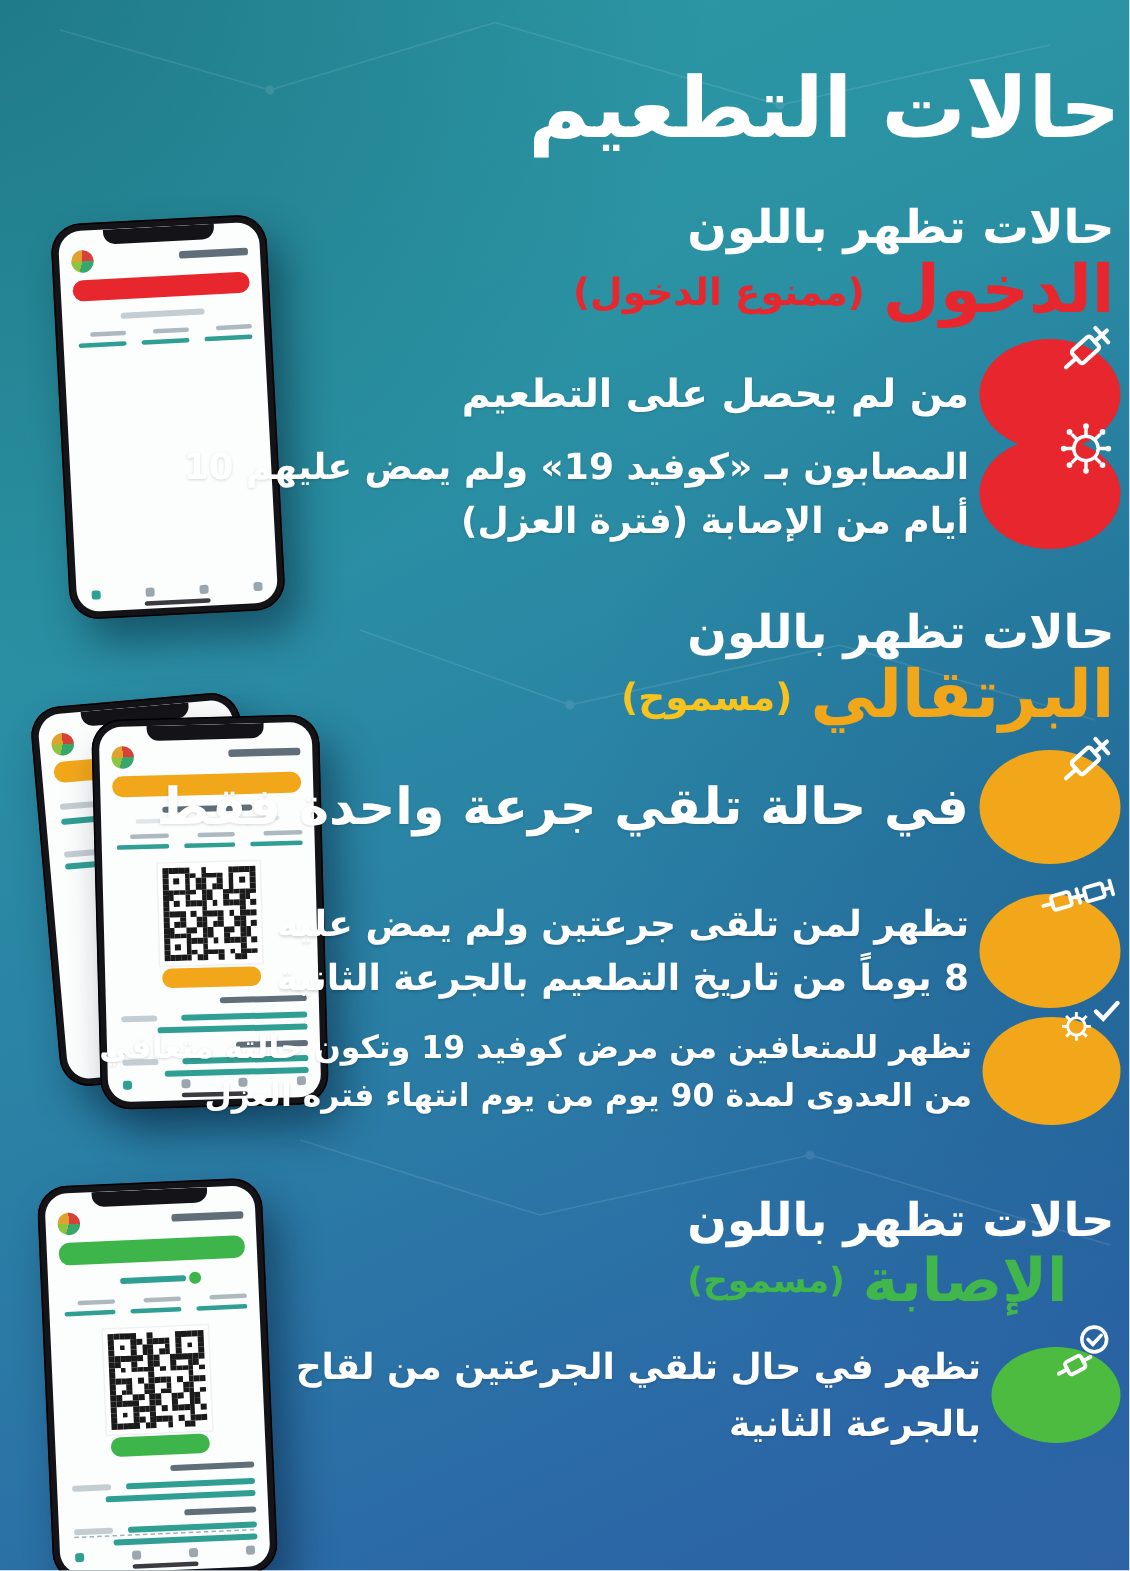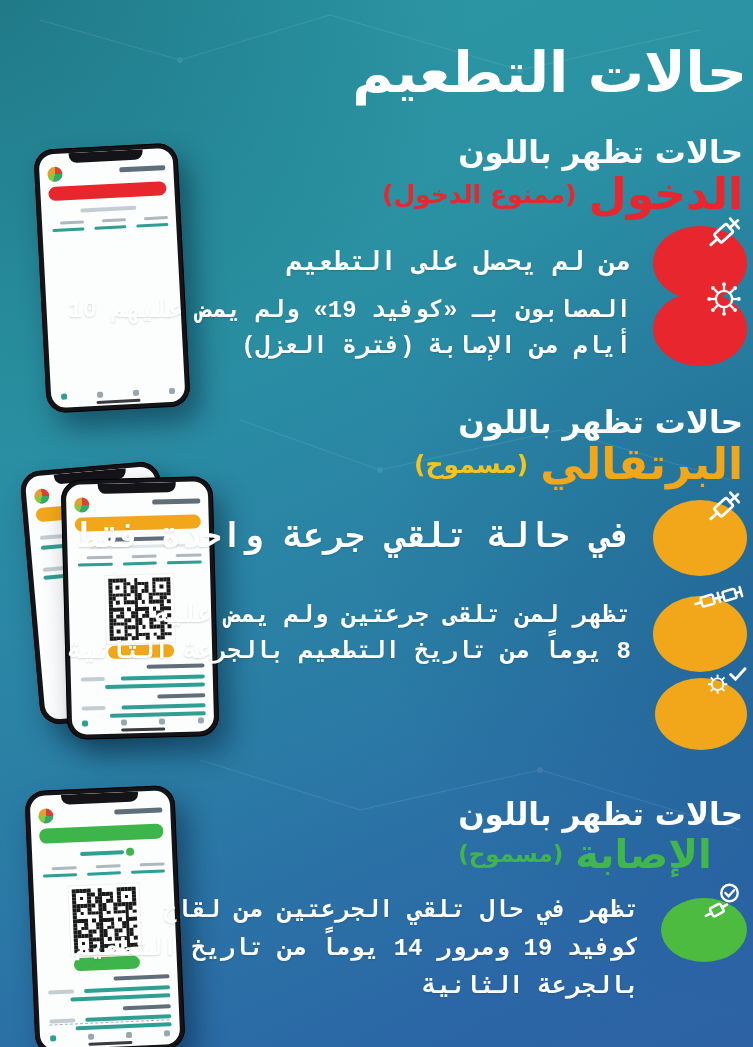--- a/index.html
+++ b/index.html
@@ -22,21 +22,21 @@
   .sec .l2{margin-top:2px;display:flex;justify-content:flex-end;align-items:center;gap:12px;direction:rtl;}
   .sec .word{font-size:44px;font-weight:800;line-height:1;}
   .sec .paren{font-size:25px;font-weight:700;line-height:1;}
   #sec-red .word,#sec-red .paren{color:var(--red,#e8262d);}
   #sec-orange .word{color:var(--orange,#f2a71b);}
   #sec-orange .paren{color:var(--orange-badge,#f7c31e);}
   #sec-green .word,#sec-green .paren{color:var(--green,#41b64a);}
   #sec-green .word{font-size:40px;}
   #sec-green .paren{font-size:23px;}
 
-  .item{position:absolute;right:6px;display:flex;align-items:center;gap:22px;z-index:5;font-family:Liberation Mono, monospace;}
+  .item{position:absolute;right:6px;display:flex;align-items:center;gap:7px;z-index:5;}
   .item .txt{direction:rtl;text-align:right;color:#fff;font-weight:800;white-space:nowrap;}
   .item .txt .ln{font-size:24px;line-height:36px;text-shadow:0 1px 2px rgba(0,0,0,.15);}
   .item.small .txt .ln{font-size:21px;line-height:32px;}
   .badge-circle{position:relative;border-radius:50%;flex:0 0 auto;}
   .badge-circle svg{position:absolute;top:-16px;right:0;}
   .bc-red{background:var(--red,#e8262d);width:94px;height:74px;}
   .bc-orange{background:var(--orange,#f2a71b);width:94px;height:76px;}
   .bc-green{background:#4cbb3f;width:86px;height:64px;}
 
   
@@ -186,20 +186,24 @@
           <line x1="2" y1="16" x2="10" y2="16"></line>
             <rect x="10" y="10" width="16" height="12" rx="2"></rect>
           <line x1="26" y1="16" x2="33" y2="16"></line>
             <line x1="33" y1="10" x2="33" y2="22"></line>
         </g>
       </svg>
     </div>
   </div>
 
   <div class="item small" style="top:678px">
+    <div class="txt">
+      <div class="ln">تظهر للمتعافين من مرض كوفيد 19 وتكون حالته متعافي</div>
+      <div class="ln">من العدوى لمدة 90 يوم من يوم انتهاء فترة العزل</div>
+    </div>
     <div class="badge-circle bc-orange" style="width:92px;height:72px">
       <svg width="46" height="42" viewBox="0 0 48 44">
         <g transform="translate(0,6) scale(.72)" stroke="#fff" stroke-width="2.8" fill="none">
           <circle cx="24" cy="24" r="8.5"></circle>
           <line x1="33" y1="24" x2="38" y2="24"></line>
             <line x1="15" y1="24" x2="10" y2="24"></line>
           <line x1="24" y1="33" x2="24" y2="38"></line>
             <line x1="24" y1="15" x2="24" y2="10"></line>
           <line x1="30.4" y1="30.4" x2="34" y2="34"></line>
             <line x1="17.6" y1="17.6" x2="14" y2="14"></line>
@@ -217,21 +221,20 @@
     <div class="l1" dir="rtl">حالات تظهر باللون</div>
     <div class="l2">
       <span class="word">الإصابة</span>
       <span class="paren">(مسموح)</span>
     </div>
   </div>
 
   <div class="item" style="top:888px;align-items:flex-start">
     <div class="txt" style="margin-top:4px">
       <div class="ln" style="line-height:38px">تظهر في حال تلقي الجرعتين من لقاح</div>
-      <div class="ln" style="line-height:38px">كوفيد 19 ومرور 14 يوماً من تاريخ التطعيم</div>
       <div class="ln" style="line-height:38px">بالجرعة الثانية</div>
     </div>
     <div class="badge-circle bc-green" style="margin-top:10px">
       <svg width="46" height="44" viewBox="0 0 50 48">
         <g fill="none" stroke="#fff" stroke-width="2.6">
           <circle cx="31" cy="12" r="9"></circle>
           <polyline points="26.5,12 30,15.5 36,9" stroke-linecap="round"></polyline>
         </g>
         <g transform="translate(2,20) rotate(-28 12 10)" fill="none" stroke="#fff" stroke-width="2.8" stroke-linecap="round">
           <line x1="1" y1="12" x2="8" y2="12"></line>

